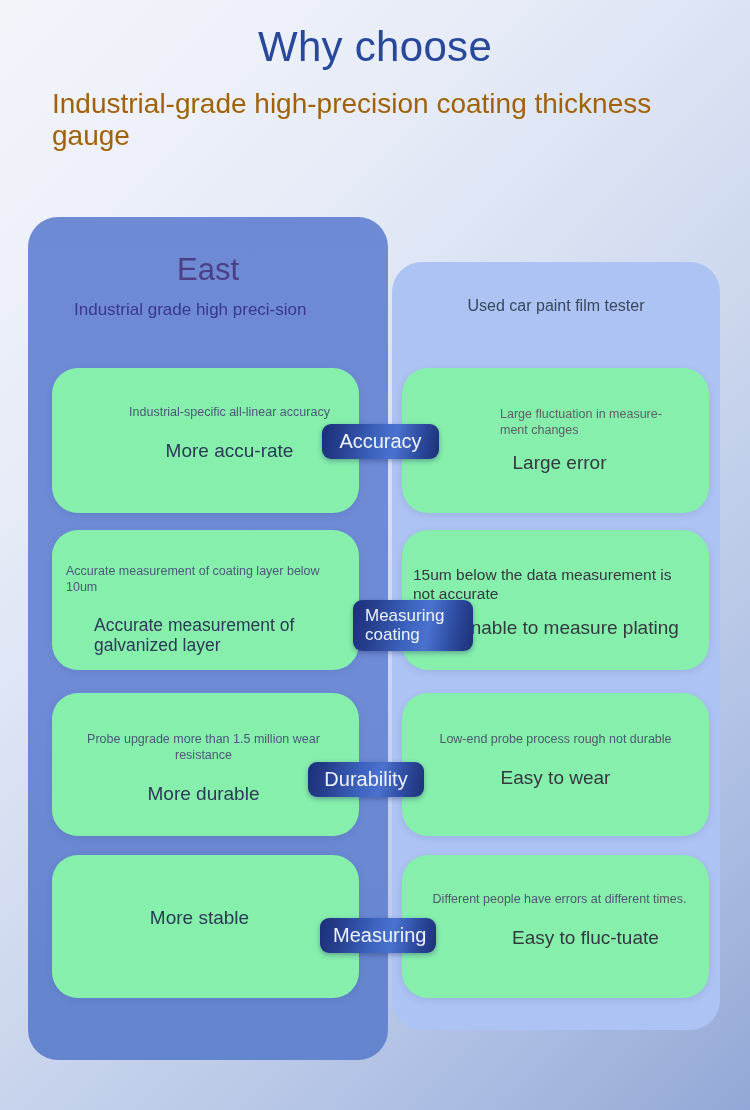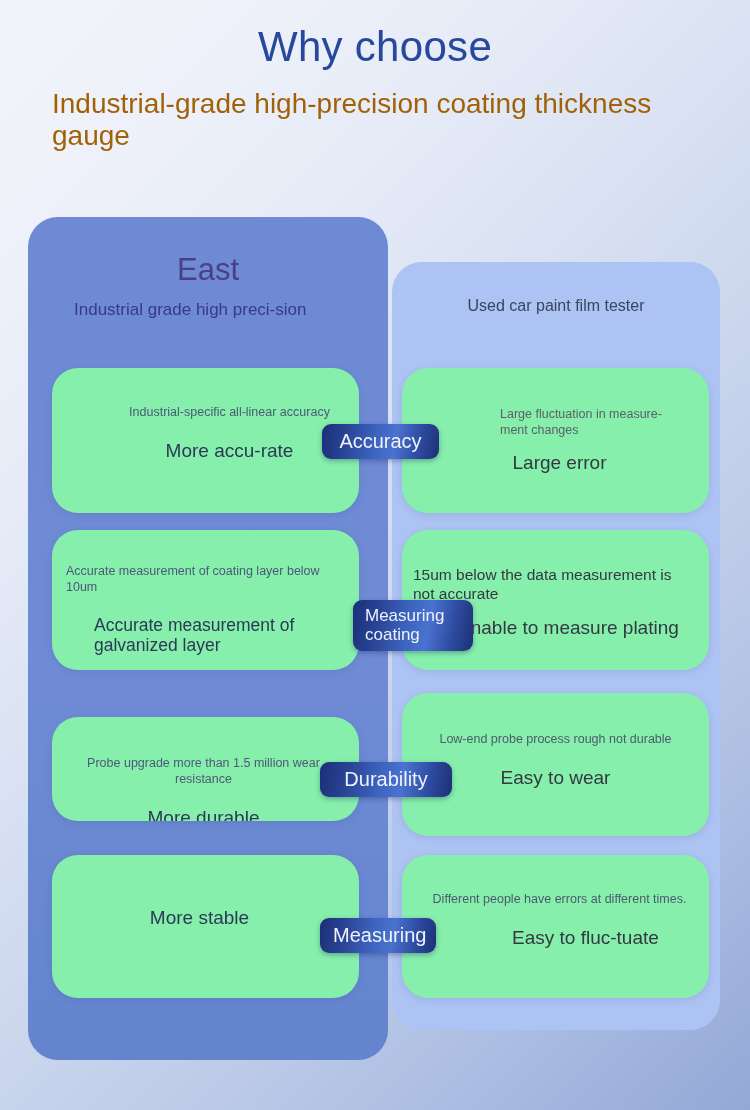--- a/index.html
+++ b/index.html
@@ -213,35 +213,35 @@
 <div class="card right" style="top:530px; height:140px;">
   <div style="padding:36px 16px 0 11px;">
     <p class="card-main lft" style="font-size:15.5px; line-height:1.2;">15um below the data measurement is not accurate</p>
     <p class="card-main lft mt-2" style="padding-left:44px;">Unable to measure plating</p>
   </div>
 </div>
 
 <div class="badge" style="left:316px; top:600px; width:120px; text-align:left; font-size:17px; padding:6px 12px 7px 12px;margin-left:37px;">Measuring
 coating</div>
 
-<div class="card left" style="top:717px; height:104px;">
+<div class="card left" style="top:693px; height:143px;">
   <div style="padding:38px 10px 0 6px;">
     <p class="card-top ctr" style="font-size:12.5px;">Probe upgrade more than 1.5 million wear resistance</p>
     <p class="card-main ctr mt-1">More durable</p>
   </div>
 </div>
 
 <div class="card right" style="top:693px; height:143px;">
   <div style="padding:38px 10px 0 10px;">
     <p class="card-top ctr" style="font-size:12.5px; color:#4d5a6e;">Low-end probe process rough not durable</p>
     <p class="card-main ctr mt-1">Easy to wear</p>
   </div>
 </div>
 
-<div class="badge" style="left:320px; top:762px; width:132px; text-align:center;">Durability</div>
+<div class="badge" style="left:308px; top:762px; width:116px; text-align:center;">Durability</div>
 
 <div class="card left" style="top:855px; height:143px;">
   <div style="padding:32px 18px 0 6px;">
     <p class="card-main ctr mt-1">More stable</p>
   </div>
 </div>
 
 <div class="card right" style="top:855px; height:143px;">
   <div style="padding:36px 10px 0 18px;">
     <p class="card-top ctr" style="font-size:12.5px; color:#4d5a6e;">Different people have errors at different times.</p>

